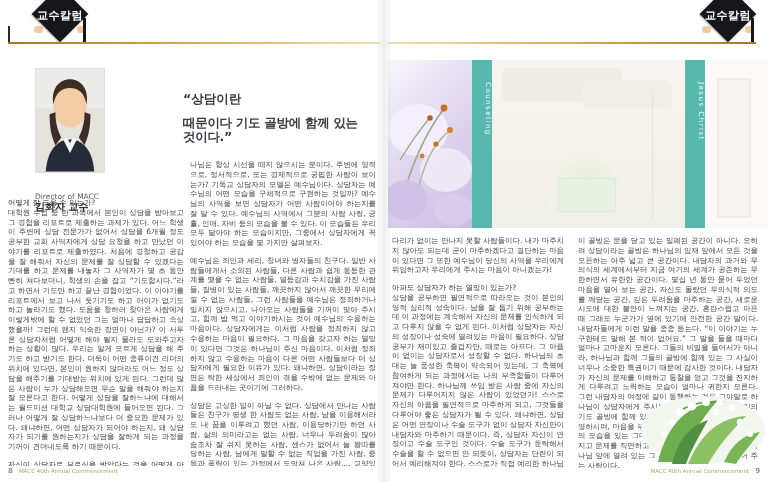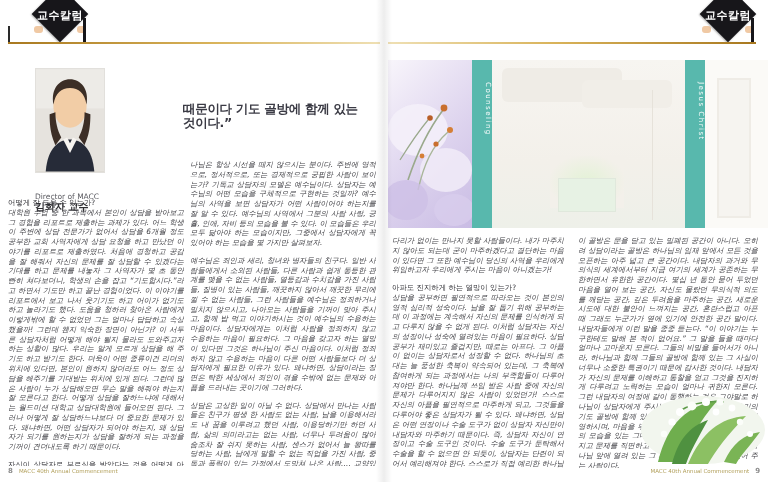--- a/index.html
+++ b/index.html
@@ -53,21 +53,21 @@
   
   .article-col {
     position:absolute; text-align:justify; font-size:7.4px; line-height:1.32;
     color:#3f3f44; overflow:hidden;
   }
   #l-col1 { left:8px;   top:198px; width:176px; height:268px; }
   #l-col2 { left:190px; top:160px; width:186px; height:306px; }
   #r-col1 { left:392px; top:236px; width:172px; height:232px; }
   #r-col2 { left:578px; top:236px; width:180px; height:232px; }
   .article-heading { font-weight:normal; color:#333338; }
-  .article-para { margin-bottom:8px;font-style:italic; }
+  .article-para { margin-bottom:8px; }
   
   .strip { position:absolute; left:388px; top:60px; width:380px; height:168px; overflow:hidden; }
   .seg { position:absolute; top:0; height:168px; }
   .seg-flower { left:0; width:84px; background:linear-gradient(135deg,#f8f5fb 0%,#ddd3ee 55%,#c9bce4 100%); }
   .seg-tab { width:20px; background:#58b8ad; }
   .seg-tab .vtxt {
     position:absolute; left:0; top:14px; width:20px; height:150px;
     writing-mode:vertical-rl; text-orientation:mixed;
     color:#ffffff; font-size:7px; letter-spacing:1.5px; text-align:left; padding-top:8px;
   }
@@ -118,20 +118,21 @@
         <path d="M14 46 C14 66 18 72 20 78 L26 70 C22 62 20 54 20 44 Z" fill="#3c2e26"></path>
         <path d="M56 46 C56 66 52 72 50 78 L44 70 C48 62 50 54 50 44 Z" fill="#3c2e26"></path>
         <path d="M10 105 C12 80 24 72 35 72 C46 72 58 80 60 105 Z" fill="#262b38"></path>
         <path d="M28 72 L35 86 L42 72 L38 70 L35 76 L32 70 Z" fill="#f6f4f0"></path>
       </svg>
     </div>
     <div class="profile-name">김화자 교수</div>
     <div class="profile-title">Director of MACC</div>
 
     <div class="pull-quote">
+      <div class="q1">“상담이란</div>
       <div class="q2">때문이다 기도 골방에 함께 있는 것이다.”</div>
     </div>
 
     <div id="l-col1" class="article-col">
         <div class="article-heading">어떻게 잘 도울 수 있는가?</div>
         <div class="article-para">대학원 수업 중 한 과목에서 본인이 상담을 받아보고 그 경험을 리포트로 제출하는 과제가 있다. 어느 학생이 주변에 상담 전문가가 없어서 상담을 6개월 정도 공부한 교회 사역자에게 상담 요청을 하고 만났던 이야기를 리포트로 제출하였다. 처음에 경청하고 공감을 잘 해줘서 자신의 문제를 잘 상담할 수 있겠다는 기대를 하고 문제를 내놓자 그 사역자가 몇 초 동안 빤히 쳐다보더니, 학생의 손을 잡고 “기도합시다.”라고 하면서 기도만 하고 끝난 경험이었다. 이 이야기를 리포트에서 보고 나서 웃기기도 하고 어이가 없기도 하고 놀라기도 했다. 도움을 청하러 찾아온 사람에게 이렇게밖에 할 수 없었던 그는 얼마나 답답하고 속상했을까! 그런데 왠지 익숙한 장면이 아닌가? 이 서투른 상담자처럼 어떻게 해야 될지 몰라도 도와주고자 하는 상황이 많다. 우리는 알게 모르게 상담을 해 주기도 하고 받기도 한다. 더욱이 어떤 종류이건 리더의 위치에 있다면, 본인이 원하지 않더라도 어느 정도 상담을 해주기를 기대받는 위치에 있게 된다. 그런데 많은 사람이 누가 상담해오면 무슨 말을 해줘야 하는지 잘 모른다고 한다. 어떻게 상담을 잘하느냐에 대해서는 월드미션 대학교 상담대학원에 들어오면 된다. 그러나 어떻게 잘 상담하느냐보다 더 중요한 문제가 있다. 왜냐하면, 어떤 상담자가 되어야 하는지, 왜 상담자가 되기를 원하는지가 상담을 잘하게 되는 과정을 기꺼이 견뎌내도록 하기 때문이다.</div>
         <div class="article-heading">자신이 상담자로 부르심을 받았다는 것을 어떻게 아는가?</div>
       </div>
     <div id="l-col2" class="article-col">
         <div class="article-para">나님은 항상 시선을 떼지 않으시는 분이다. 주변에 영적으로, 정서적으로, 또는 경제적으로 궁핍한 사람이 보이는가? 기독교 상담자의 모델은 예수님이다. 상담자는 예수님의 어떤 모습을 구체적으로 구현하는 것일까? 예수님의 사역을 보면 상담자가 어떤 사람이어야 하는지를 잘 알 수 있다. 예수님의 사역에서 그분의 사람 사랑, 긍휼, 인애, 자비 등의 모습을 볼 수 있다. 이 모습들은 우리 모두 닮아야 하는 모습이지만, 그중에서 상담자에게 꼭 있어야 하는 모습을 몇 가지만 살펴보자.</div>
@@ -184,21 +185,21 @@
       <div id="tab2" class="seg seg-tab">
         <div class="vtxt">Jesus Christ</div>
       </div>
       <div class="seg seg-door">
         <div class="frame"></div>
       </div>
     </div>
 
     <div id="r-col1" class="article-col">
         <div class="article-para">다리가 없이는 만나지 못할 사람들이다. 내가 마주치지 않아도 되는데 굳이 마주하겠다고 결단하는 마음이 있다면 그 또한 예수님이 당신의 사역을 우리에게 위임하고자 우리에게 주시는 마음이 아니겠는가!</div>
-        <div class="article-heading">아파도 진지하게 하는 열망이 있는가?</div>
+        <div class="article-heading">아파도 상담자가 하는 열망이 있는가?</div>
         <div class="article-para">상담을 공부하면 필연적으로 따라오는 것이 본인의 영적 심리적 성숙이다. 남을 잘 돕기 위해 공부하는데 이 과정에는 계속해서 자신의 문제를 인식하게 되고 다루지 않을 수 없게 된다. 이처럼 상담자는 자신의 성장이나 성숙에 열려있는 마음이 필요하다. 상담공부가 재미있고 즐겁지만, 때로는 아프다. 그 아픔이 없이는 상담자로서 성장할 수 없다. 하나님의 초대는 늘 풍성한 축복이 약속되어 있는데, 그 축복에 참여하게 되는 과정에서는 나의 부족함들이 다루어져야만 한다. 하나님께 쓰임 받은 사람 중에 자신의 문제가 다루어지지 않은 사람이 있었던가! 스스로 자신의 아픔을 필연적으로 마주하게 되고, 그것들을 다루어야 좋은 상담자가 될 수 있다. 왜냐하면, 상담은 어떤 연장이나 수술 도구가 없이 상담자 자신만이 내담자와 마주하기 때문이다. 즉, 상담자 자신이 연장이고 수술 도구인 것이다. 수술 도구가 둔탁해서 수술을 할 수 없으면 안 되듯이, 상담자는 단련이 되어서 예리해져야 한다. 스스로가 직접 예리한 하나님의 수술 도구이다. 마치 예수님이 하나님과 화평케 하는 도구이듯이, 상담자는 그렇게 내담자가 먼저는 자기 자신과 그리고 타인과 나아가 하나님과 화평을 얻도록 하는 도구가 되는 것이다. 이처럼 예리한 하나님의 도구가 되는 과정이 아프다는 것을 알면서도 기꺼이 받아들인다면 이 또한 하나님이 마음껏 두 팔을 벌려 상담자로 부르시는 사람이라 생각한다.</div>
       </div>
     <div id="r-col2" class="article-col">
         <div class="article-para">이 골방은 문을 닫고 있는 밀폐된 공간이 아니다. 오히려 상담이라는 골방은 하나님의 임재 앞에서 모든 것을 오픈하는 아주 넓고 큰 공간이다. 내담자의 과거와 무의식의 세계에서부터 지금 여기의 세계가 공존하는 무한하면서 유한한 공간이다. 몇십 년 동안 묻어 두었던 마음을 열어 보는 공간, 자신도 몰랐던 무의식적 의도를 깨닫는 공간, 깊은 두려움을 마주하는 공간, 새로운 시도에 대한 불안이 느껴지는 공간, 혼란스럽고 아픈 때 그래도 누군가가 옆에 있기에 안전한 공간 말이다. 내담자들에게 이런 말을 종종 듣는다. “이 이야기는 누구한테도 말해 본 적이 없어요.” 그 말을 들을 때마다 얼마나 고마운지 모른다. 그들의 비밀을 들어서가 아니라, 하나님과 함께 그들의 골방에 함께 있는 그 사실이 너무나 소중한 특권이기 때문에 감사한 것이다. 내담자가 자신의 문제를 이해하고 통찰을 얻고 그것을 진지하게 다루려고 노력하는 모습이 얼마나 귀한지 모른다. 그런 내담자의 여정에 같이 동행하는 것은 그야말로 하나님이 상담자에게 주시는 특권이다. 하나님은 우리의 기도 골방에 함께 있기를 원하신다. 우리를 언제든 환영하시며, 마음을 부드럽게 만져주기를 원하시며, 우리의 모습을 있는 그대로 보기를 원하시며, 통찰력을 가지고 문제를 직면하고 다루기를 원하신다. 상담자는 하나님 앞에 열려 있는 그 자리에 내담자와 함께 있어 주는 사람이다.</div>
       </div>
 
     <div class="lily">
       <svg class="fillsvg" viewBox="0 0 140 84">
         <ellipse cx="75" cy="48" rx="62" ry="34" fill="#f2f6ee"></ellipse>
         <path d="M30 80 C40 40 60 24 90 18 C70 40 60 62 52 80 Z" fill="#6fae4e"></path>

